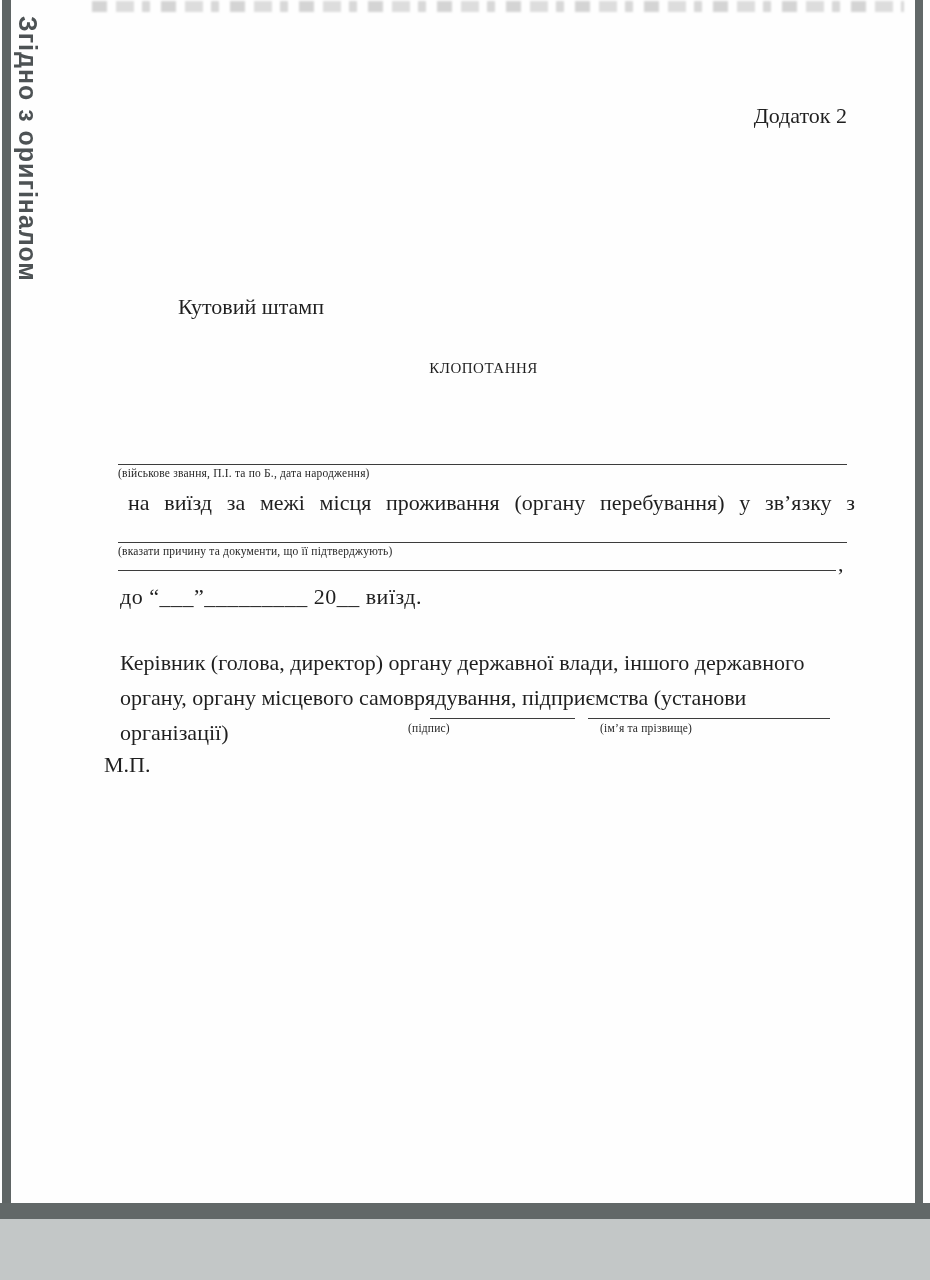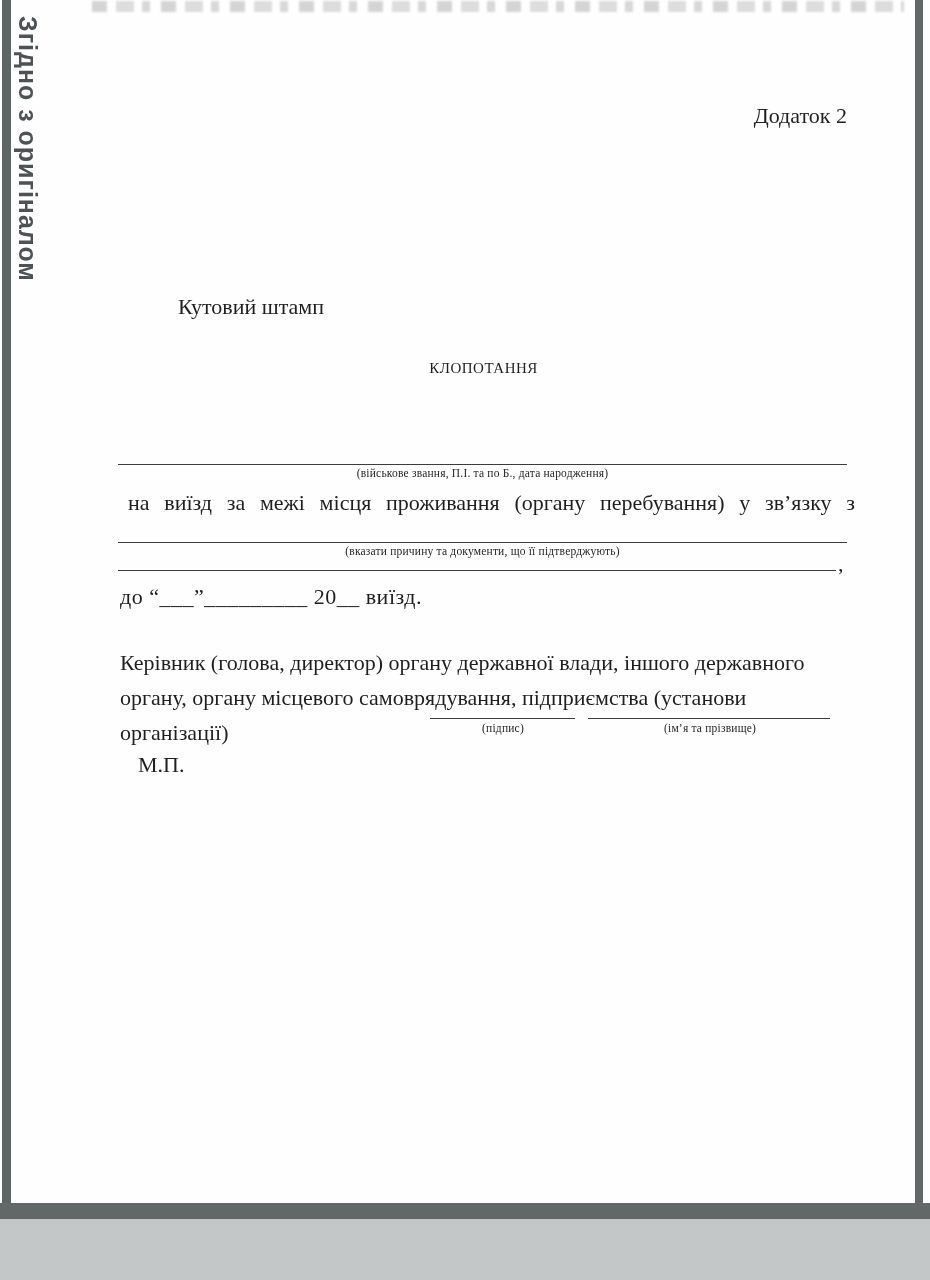--- a/index.html
+++ b/index.html
@@ -31,35 +31,35 @@
   .doc-title{left:120px;top:360px;width:727px;text-align:center;font-size:15px;letter-spacing:.5px;}
 
   .jline{left:120px;top:423px;width:727px;display:flex;justify-content:space-between;}
   .jline .indent{padding-left:36px;}
   .jline2{left:112px;top:490px;width:727px;display:flex;justify-content:space-between;margin-left:16px;}
 
   .fill-line{border-top:1.5px solid #3c3c3c;height:0;}
   .u1{left:118px;top:464px;width:729px;}
   .u2{left:118px;top:542px;width:729px;}
   .u3{left:118px;top:570px;width:718px;}
-  .caption{font-size:11.5px;color:#262626;text-align:center;letter-spacing:.2px;}
+  .caption{font-size:11.5px;color:#262626;text-align:left;letter-spacing:.2px;}
   .c1{left:118px;top:467px;width:729px;}
   .c2{left:118px;top:545px;width:729px;}
   .comma{left:838px;top:551px;}
 
   .date-line{left:120px;top:584px;letter-spacing:.5px;}
 
   .signer{left:120px;top:645px;width:720px;line-height:35px;}
 
   .sig-u1{left:430px;top:718px;width:145px;}
   .sig-c1{left:408px;top:722px;width:190px;}
   .sig-u2{left:588px;top:718px;width:242px;}
   .sig-c2{left:600px;top:722px;width:220px;}
 
-  .seal{left:138px;top:752px;}
+  .seal{left:104px;top:752px;}
 </style>
 </head>
 <body>
 
 <div class="scan">
 
   <div class="top-artifacts"></div>
 
   <div class="border-left"></div>
   <div class="border-right"></div>

